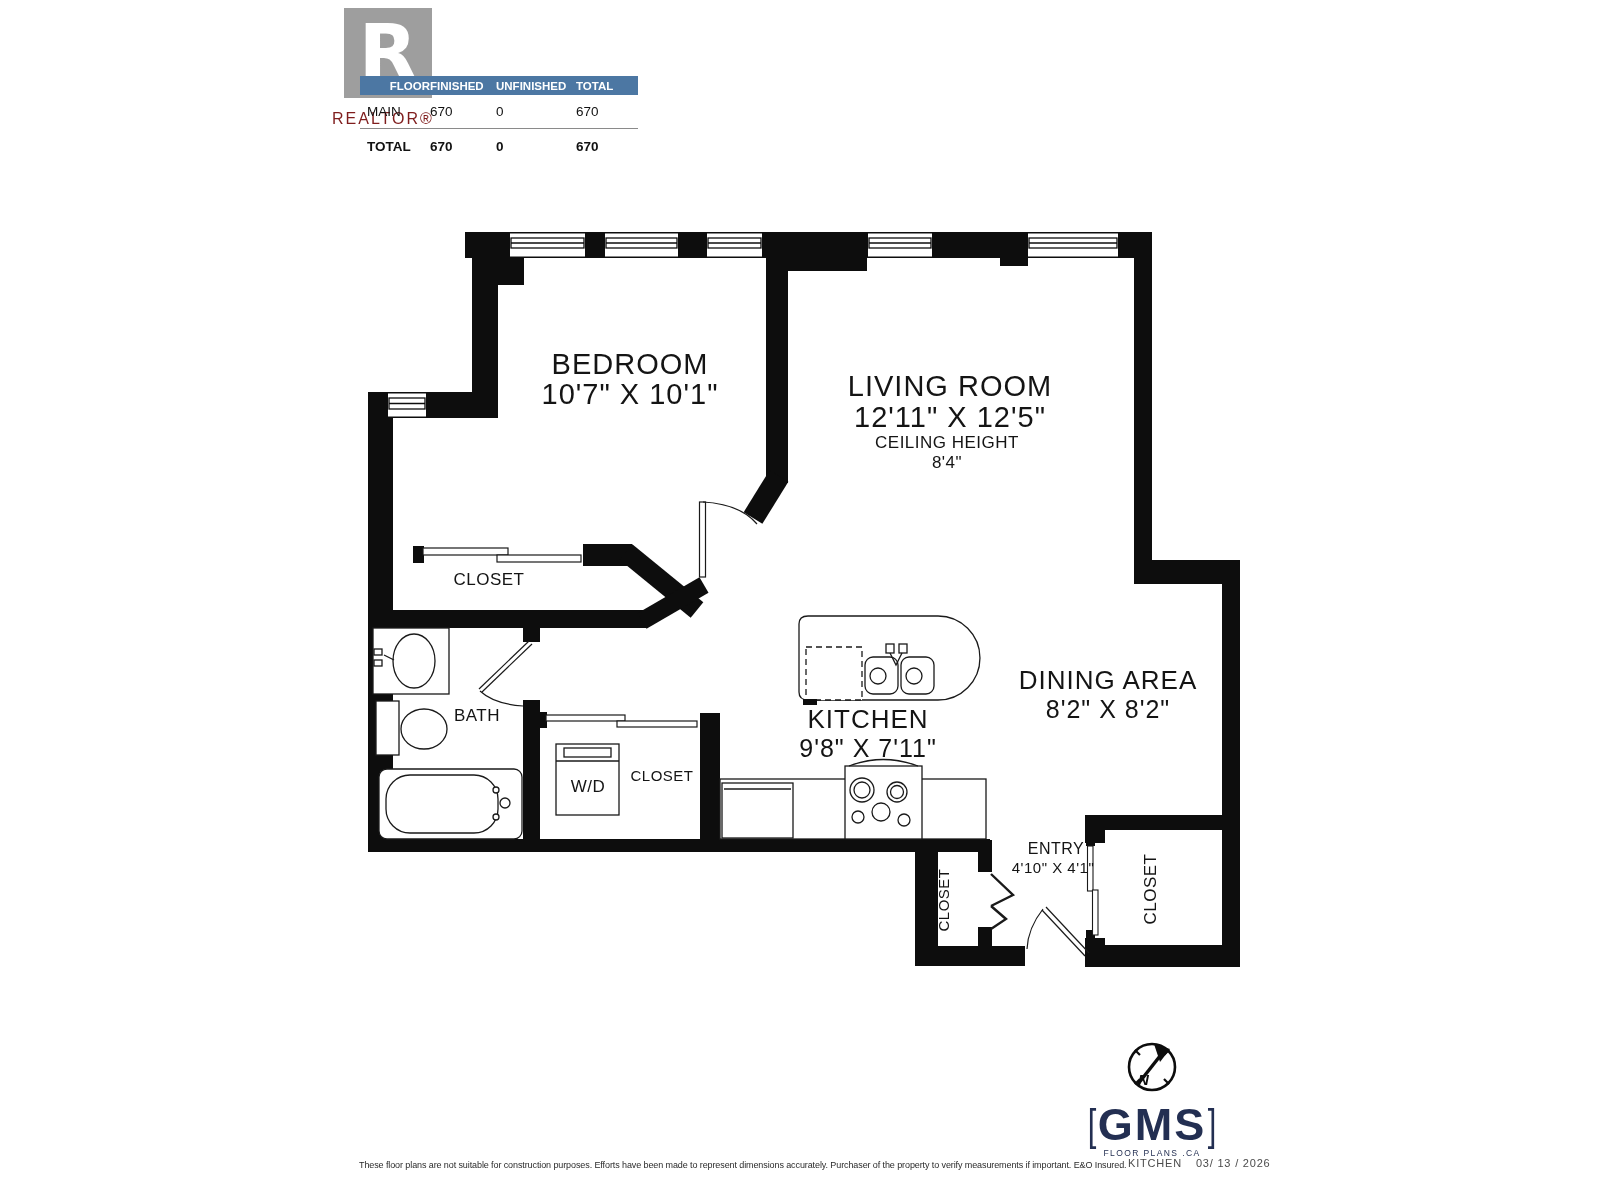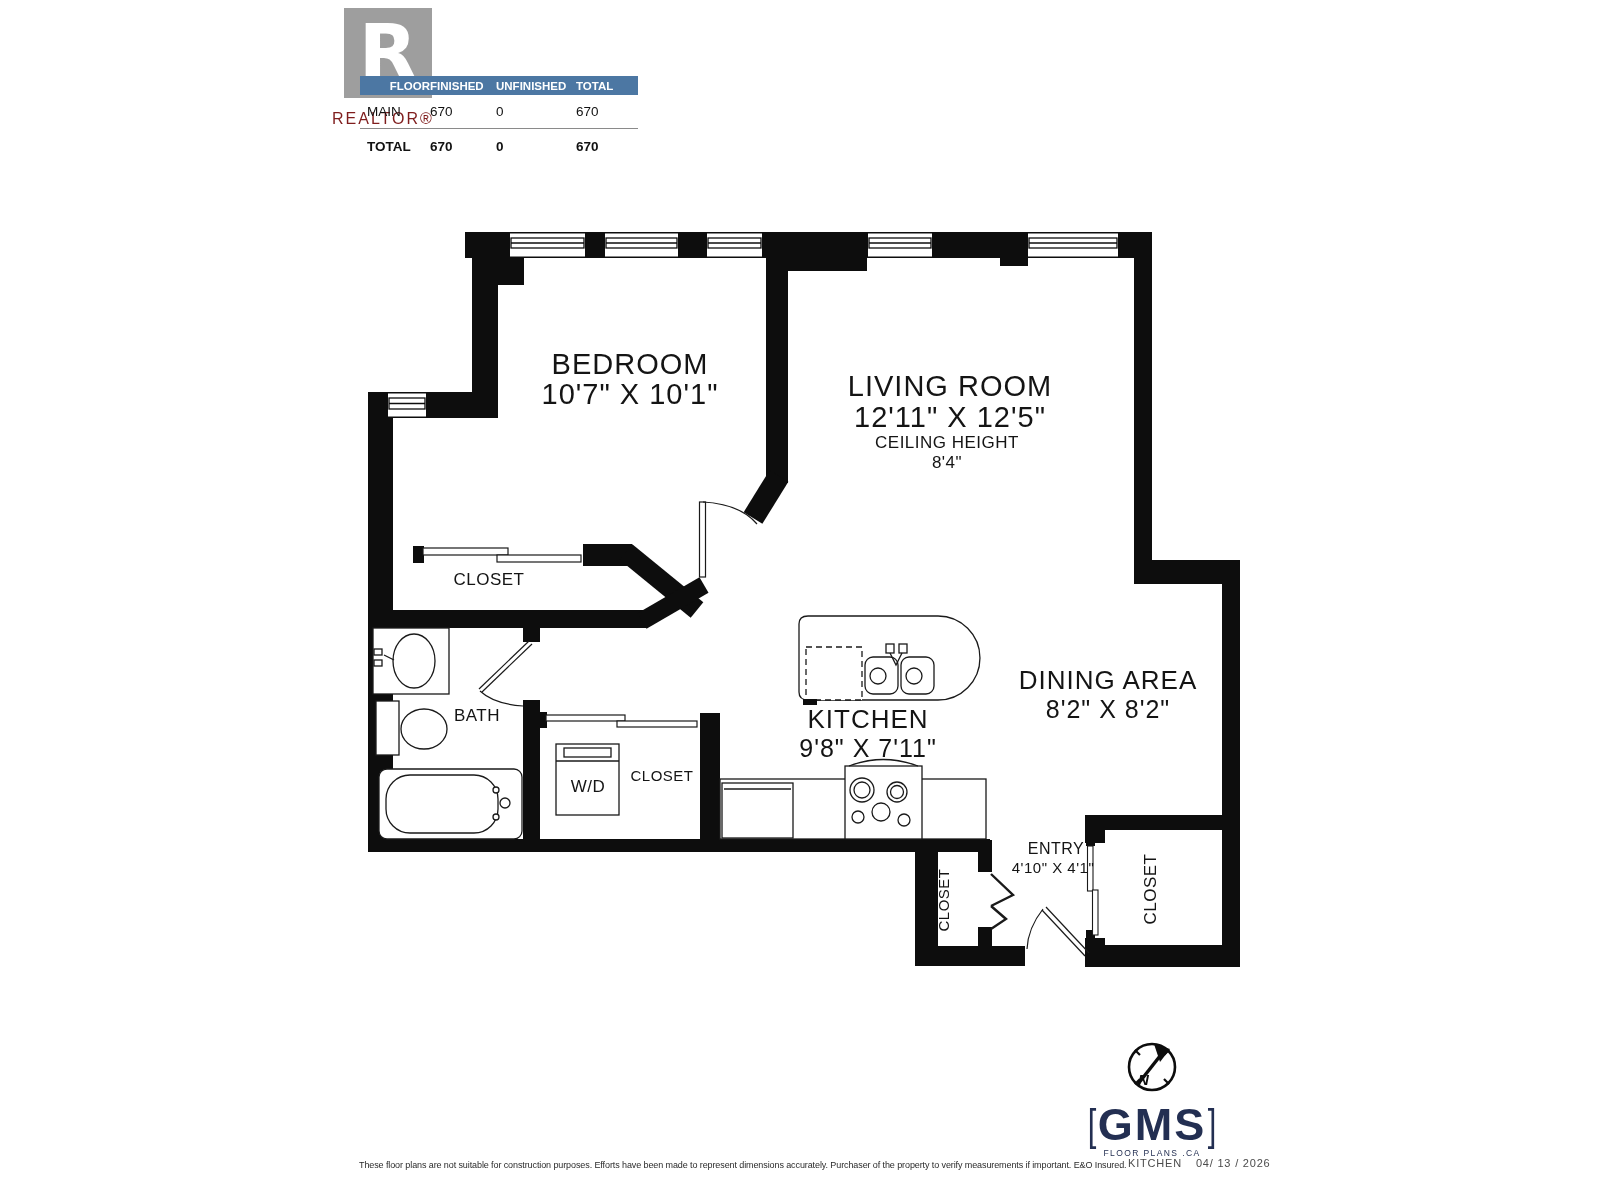--- a/index.html
+++ b/index.html
@@ -280,16 +280,16 @@
     <div class="gms-row">
       <span class="gms-bracket">[</span>
       <span class="gms-name">GMS</span>
       <span class="gms-bracket">]</span>
     </div>
     <div class="gms-tagline">FLOOR PLANS .CA</div>
   </div>
 
   <div class="disclaimer">These floor plans are not suitable for construction purposes. Efforts have been made to represent dimensions accurately.  Purchaser of the property to verify measurements if important.  E&amp;O Insured.</div>
   <div class="measured">
-    <span>KITCHEN</span><span class="m-date">04/ 13 / 2026</span>
+    <span>KITCHEN</span><span class="m-date">03/ 13 / 2026</span>
   </div>
 
 </div>
 
 </body></html>

